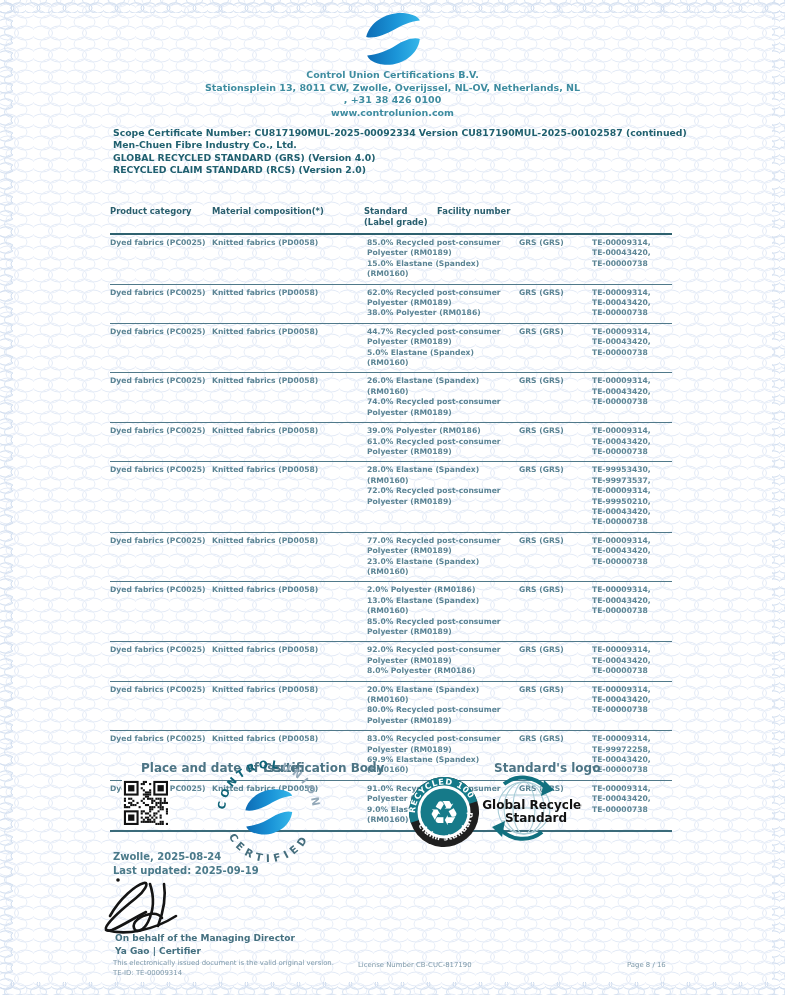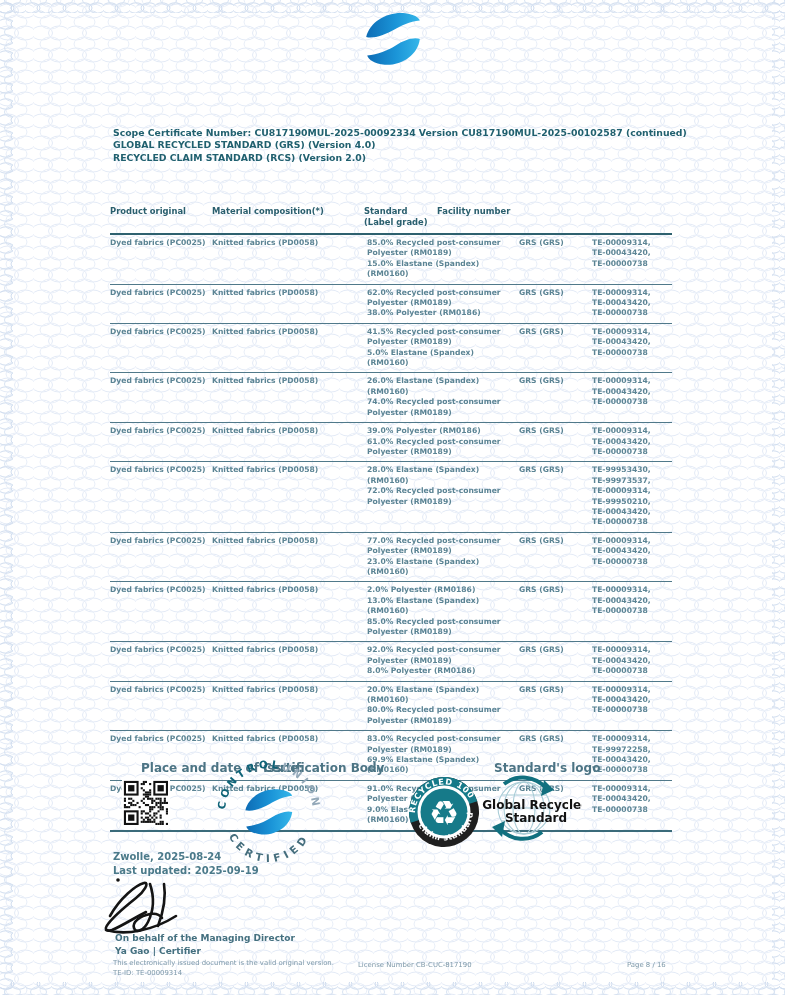--- a/index.html
+++ b/index.html
@@ -71,30 +71,37 @@
   <rect x="772" y="0" width="13" height="995" fill="url(#gpat2)"></rect>
 </svg>
 
 <div class="content">
 
   <svg class="abs" style="left:360px;top:8px;" width="66" height="62" viewBox="0 0 64 60">
     <path d="M6,28 C10,12 28,3 44,5 C52,6 57,9 58,12 C48,13 40,17 33,21 C24,26 13,30 6,28 Z" fill="url(#swirlGrad)"></path>
     <path d="M58,30 C56,46 40,56 24,55 C14,54 8,50 7,46 C17,45 27,41 35,36 C43,31 52,28 58,30 Z" fill="url(#swirlGrad)"></path>
   </svg>
 
+  <div class="abs hdr-text" style="top:69px;">
+    <div>Control Union Certifications B.V.</div>
+    <div>Stationsplein 13, 8011 CW, Zwolle, Overijssel, NL-OV, Netherlands, NL</div>
+    <div>, +31 38 426 0100</div>
+    <div>www.controlunion.com</div>
+  </div>
 
   <div class="abs scope">
     <div>Scope Certificate Number: CU817190MUL-2025-00092334 Version CU817190MUL-2025-00102587 (continued)</div>
+    <div>Men-Chuen Fibre Industry Co., Ltd.</div>
     <div>GLOBAL RECYCLED STANDARD (GRS) (Version 4.0)</div>
     <div>RECYCLED CLAIM STANDARD (RCS) (Version 2.0)</div>
   </div>
 
   <div class="abs tbl">
     <div class="thead">
-      <div class="thcell c-category">Product original</div>
+      <div class="thcell c-category">Product category</div>
       <div class="thcell c-composition">Material composition(*)</div>
       <div class="thcell c-standard">Standard
 (Label grade)</div>
       <div class="thcell c-facilities">Facility number</div>
     </div>
     <div>
         <div class="trow">
           <div class="tcell c-category">Dyed fabrics (PC0025)</div>
           <div class="tcell c-details">Knitted fabrics (PD0058)</div>
           <div class="tcell c-composition">85.0% Recycled post-consumer
@@ -112,21 +119,21 @@
 Polyester (RM0189)
 38.0% Polyester (RM0186)</div>
           <div class="tcell c-standard">GRS (GRS)</div>
           <div class="tcell c-facilities">TE-00009314,
 TE-00043420,
 TE-00000738</div>
         </div>
         <div class="trow">
           <div class="tcell c-category">Dyed fabrics (PC0025)</div>
           <div class="tcell c-details">Knitted fabrics (PD0058)</div>
-          <div class="tcell c-composition">41.5% Recycled post-consumer
+          <div class="tcell c-composition">44.7% Recycled post-consumer
 Polyester (RM0189)
 5.0% Elastane (Spandex) (RM0160)</div>
           <div class="tcell c-standard">GRS (GRS)</div>
           <div class="tcell c-facilities">TE-00009314,
 TE-00043420,
 TE-00000738</div>
         </div>
         <div class="trow">
           <div class="tcell c-category">Dyed fabrics (PC0025)</div>
           <div class="tcell c-details">Knitted fabrics (PD0058)</div>

